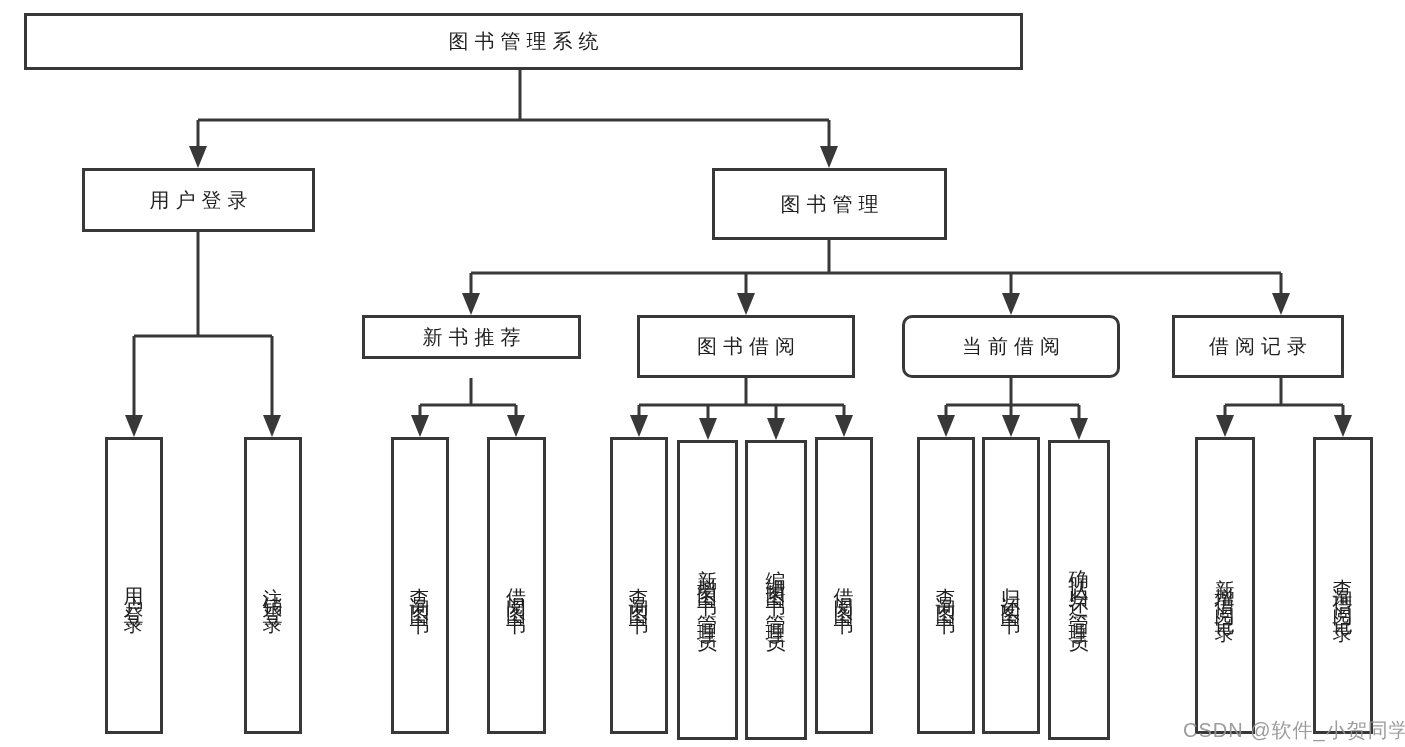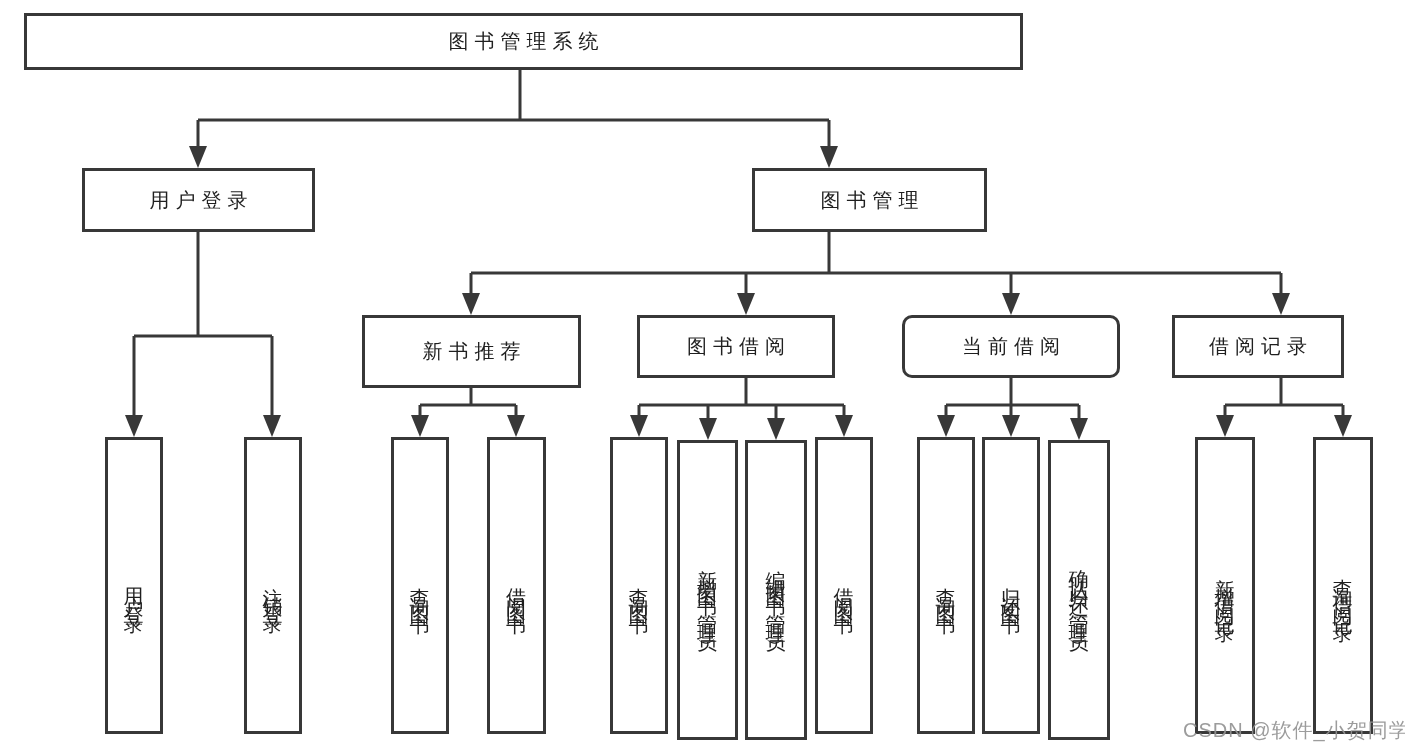--- a/index.html
+++ b/index.html
@@ -114,28 +114,28 @@
     </g>
   </svg>
 
   <div class="hbox" style="left:24px; top:13px; width:999px; height:57px;">
     <span>图书管理系统</span>
   </div>
 
   <div class="hbox" style="left:82px; top:168px; width:233px; height:64px;">
     <span>用户登录</span>
   </div>
-  <div class="hbox" style="left:712px; top:168px; width:235px; height:64px;margin-left:40px;">
+  <div class="hbox" style="left:712px; top:168px; width:235px; height:72px;">
     <span>图书管理</span>
   </div>
 
-  <div class="hbox" style="left:362px; top:315px; width:219px; height:73px;">
+  <div class="hbox" style="left:362px; top:315px; width:219px; height:44px;">
     <span>新书推荐</span>
   </div>
-  <div class="hbox" style="left:637px; top:315px; width:198px; height:63px;">
+  <div class="hbox" style="left:637px; top:315px; width:218px; height:63px;">
     <span>图书借阅</span>
   </div>
   <div class="hbox" style="left:902px; top:315px; width:218px; height:63px;border-radius:10px;">
     <span>当前借阅</span>
   </div>
   <div class="hbox" style="left:1172px; top:315px; width:172px; height:63px;">
     <span>借阅记录</span>
   </div>
 
   <div class="vbox" style="left:105px; top:437px; width:58px; height:297px;">

